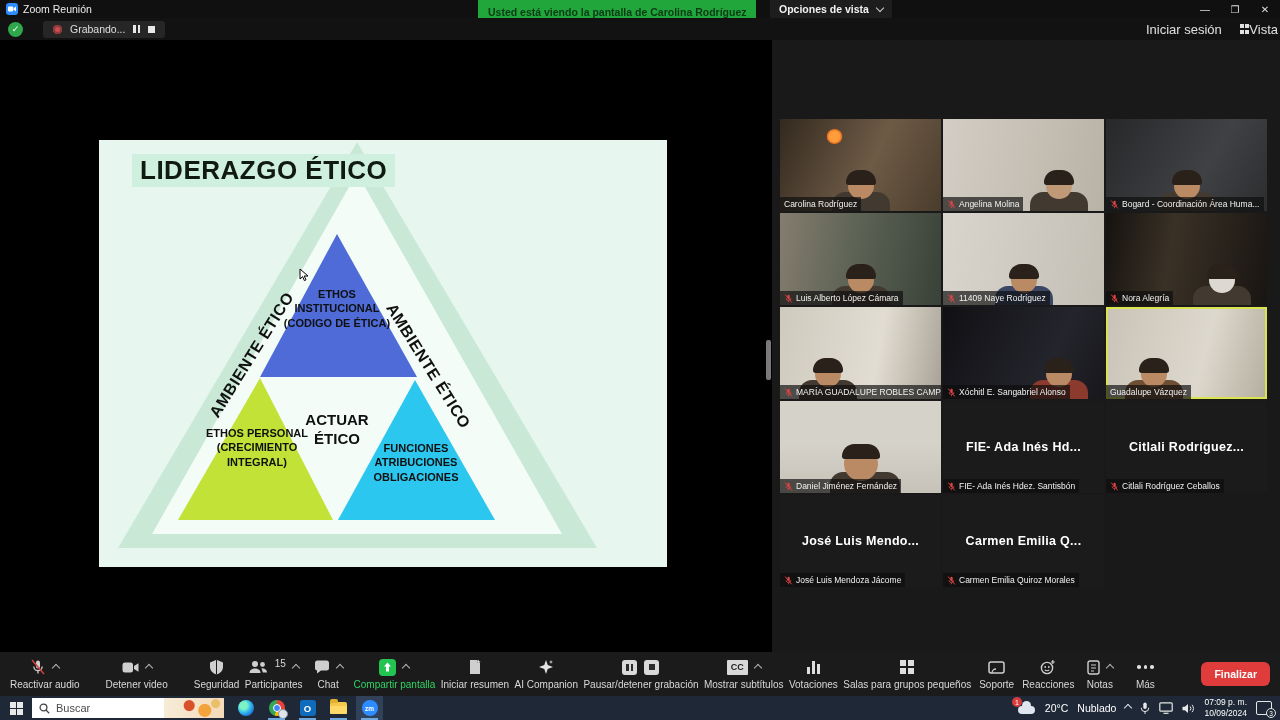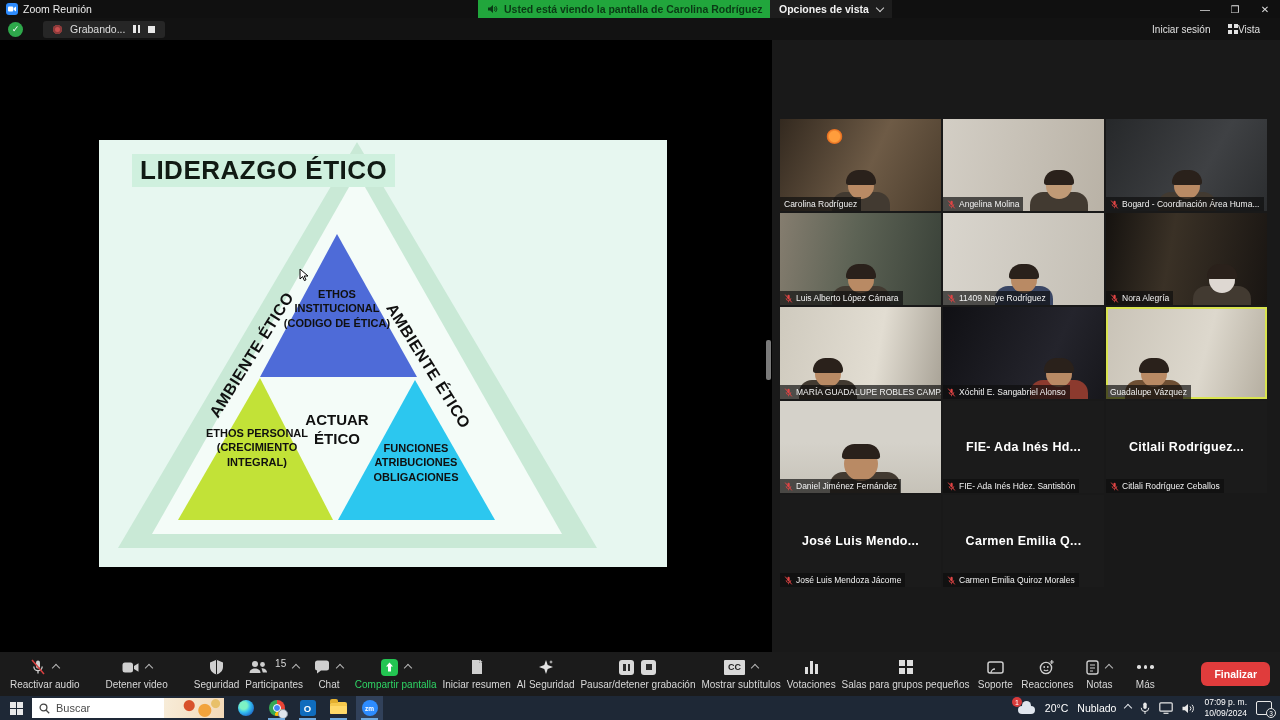--- a/index.html
+++ b/index.html
@@ -7,43 +7,43 @@
   .screen { position:relative; width:1280px; height:720px; background:#0f766e;
     font-family:"Liberation Sans", sans-serif; overflow:hidden; }
 
   
   .titlebar { position:absolute; top:0; left:0; right:0; height:18px; background:#101010;
     display:flex; align-items:center; color:#ececec; font-size:10.5px; z-index:30; }
   .zoom-badge { width:12px; height:12px; border-radius:3px; background:#2d8cff; margin:0 5px 0 6px;
     display:flex; align-items:center; justify-content:center; flex:none; }
   .zoom-badge svg { display:block; }
   .banner { position:absolute; left:478px; top:0; height:18px; background:#21a63c; color:#0a3a15;
-    font-weight:bold; font-size:10.5px; display:flex; align-items:center; padding:0 10px; gap:6px; }
+    font-weight:bold; font-size:10.5px; display:flex; align-items:center; padding:0 10px; gap:6px;flex-direction:column; }
   .view-opt { position:absolute; left:770px; top:0; height:18px; background:#1d1d1d; color:#f2f2f2;
     font-size:10.5px; font-weight:bold; display:flex; align-items:center; padding:0 9px; gap:8px;
     border:none; cursor:pointer; }
   .chev-dn { width:6px; height:6px; border-right:1.5px solid #cfcfcf; border-bottom:1.5px solid #cfcfcf;
     transform:rotate(45deg); margin-top:-3px; }
   .win-ctl { position:absolute; right:0; top:0; height:18px; display:flex; }
   .win-ctl span { width:30px; height:18px; display:flex; align-items:center; justify-content:center;
     font-size:10px; color:#ddd; }
 
   
   .subbar { position:absolute; top:18px; left:0; right:0; height:22px; background:#121212;
     display:flex; align-items:center; z-index:29; }
   .shield { width:15px; height:15px; border-radius:50%; background:#2ea84b; margin-left:8px;
     display:flex; align-items:center; justify-content:center; color:#fff; font-size:9px; flex:none; }
   .rec-pill { margin-left:20px; background:#262626; border-radius:3px; height:17px; display:flex;
     align-items:center; gap:8px; padding:0 10px; color:#dedede; font-size:10.5px; }
   .rec-dot { width:9px; height:9px; border-radius:50%; background:#c94f4f;
     box-shadow:inset 0 0 0 2px #8c3a3a; }
   .glyph-pause { display:flex; gap:2px; } .glyph-pause i { width:2.5px; height:8px; background:#e8e8e8; }
   .glyph-stop { width:7px; height:7px; background:#e8e8e8; }
-  .subbar-right { margin-left:auto; margin-right:20px; display:flex; align-items:center; gap:18px;
-    color:#e0e0e0; font-size:10px; }
+  .subbar-right { margin-left:auto; margin-right:2px; display:flex; align-items:center; gap:18px;
+    color:#e0e0e0; font-size:13px; }
   .vista { display:flex; align-items:center; }
   .grid-ico { display:grid; grid-template-columns:4px 4px; gap:1.5px; }
   .grid-ico i { width:4px; height:4px; background:#e0e0e0; }
 
   
   .main { position:absolute; top:40px; left:0; width:1280px; height:612px; background:#000; }
   .right-panel { position:absolute; left:772px; top:0; right:0; bottom:0; background:#191919; }
 
   
   .slide { position:absolute; left:99px; top:100px; width:568px; height:427px; background:#e7f7f0; overflow:hidden; }
@@ -545,21 +545,21 @@
           </span>
         <span class="lab">Iniciar resumen</span>
       </div>
       <div class="tb-item">
         <span class="icon-row">
             <svg width="16" height="16" viewBox="0 0 16 16">
               <path d="M8 1l1.7 5L15 8l-5.3 2L8 15 6.3 10 1 8l5.3-2z" fill="#e3e3e3"></path>
               <path d="M13 1l0.5 1.5L15 3l-1.5 0.5L13 5l-0.5-1.5L11 3l1.5-0.5z" fill="#e3e3e3"></path>
             </svg>
           </span>
-        <span class="lab">AI Seguridad</span>
+        <span class="lab">AI Companion</span>
       </div>
       <div class="tb-item">
         <span class="icon-row">
           <span class="sq-btn">
               <i class="bar"></i>
               <i class="bar"></i>
             </span>
           <span class="sq-btn">
               <i class="stp"></i>
             </span>

